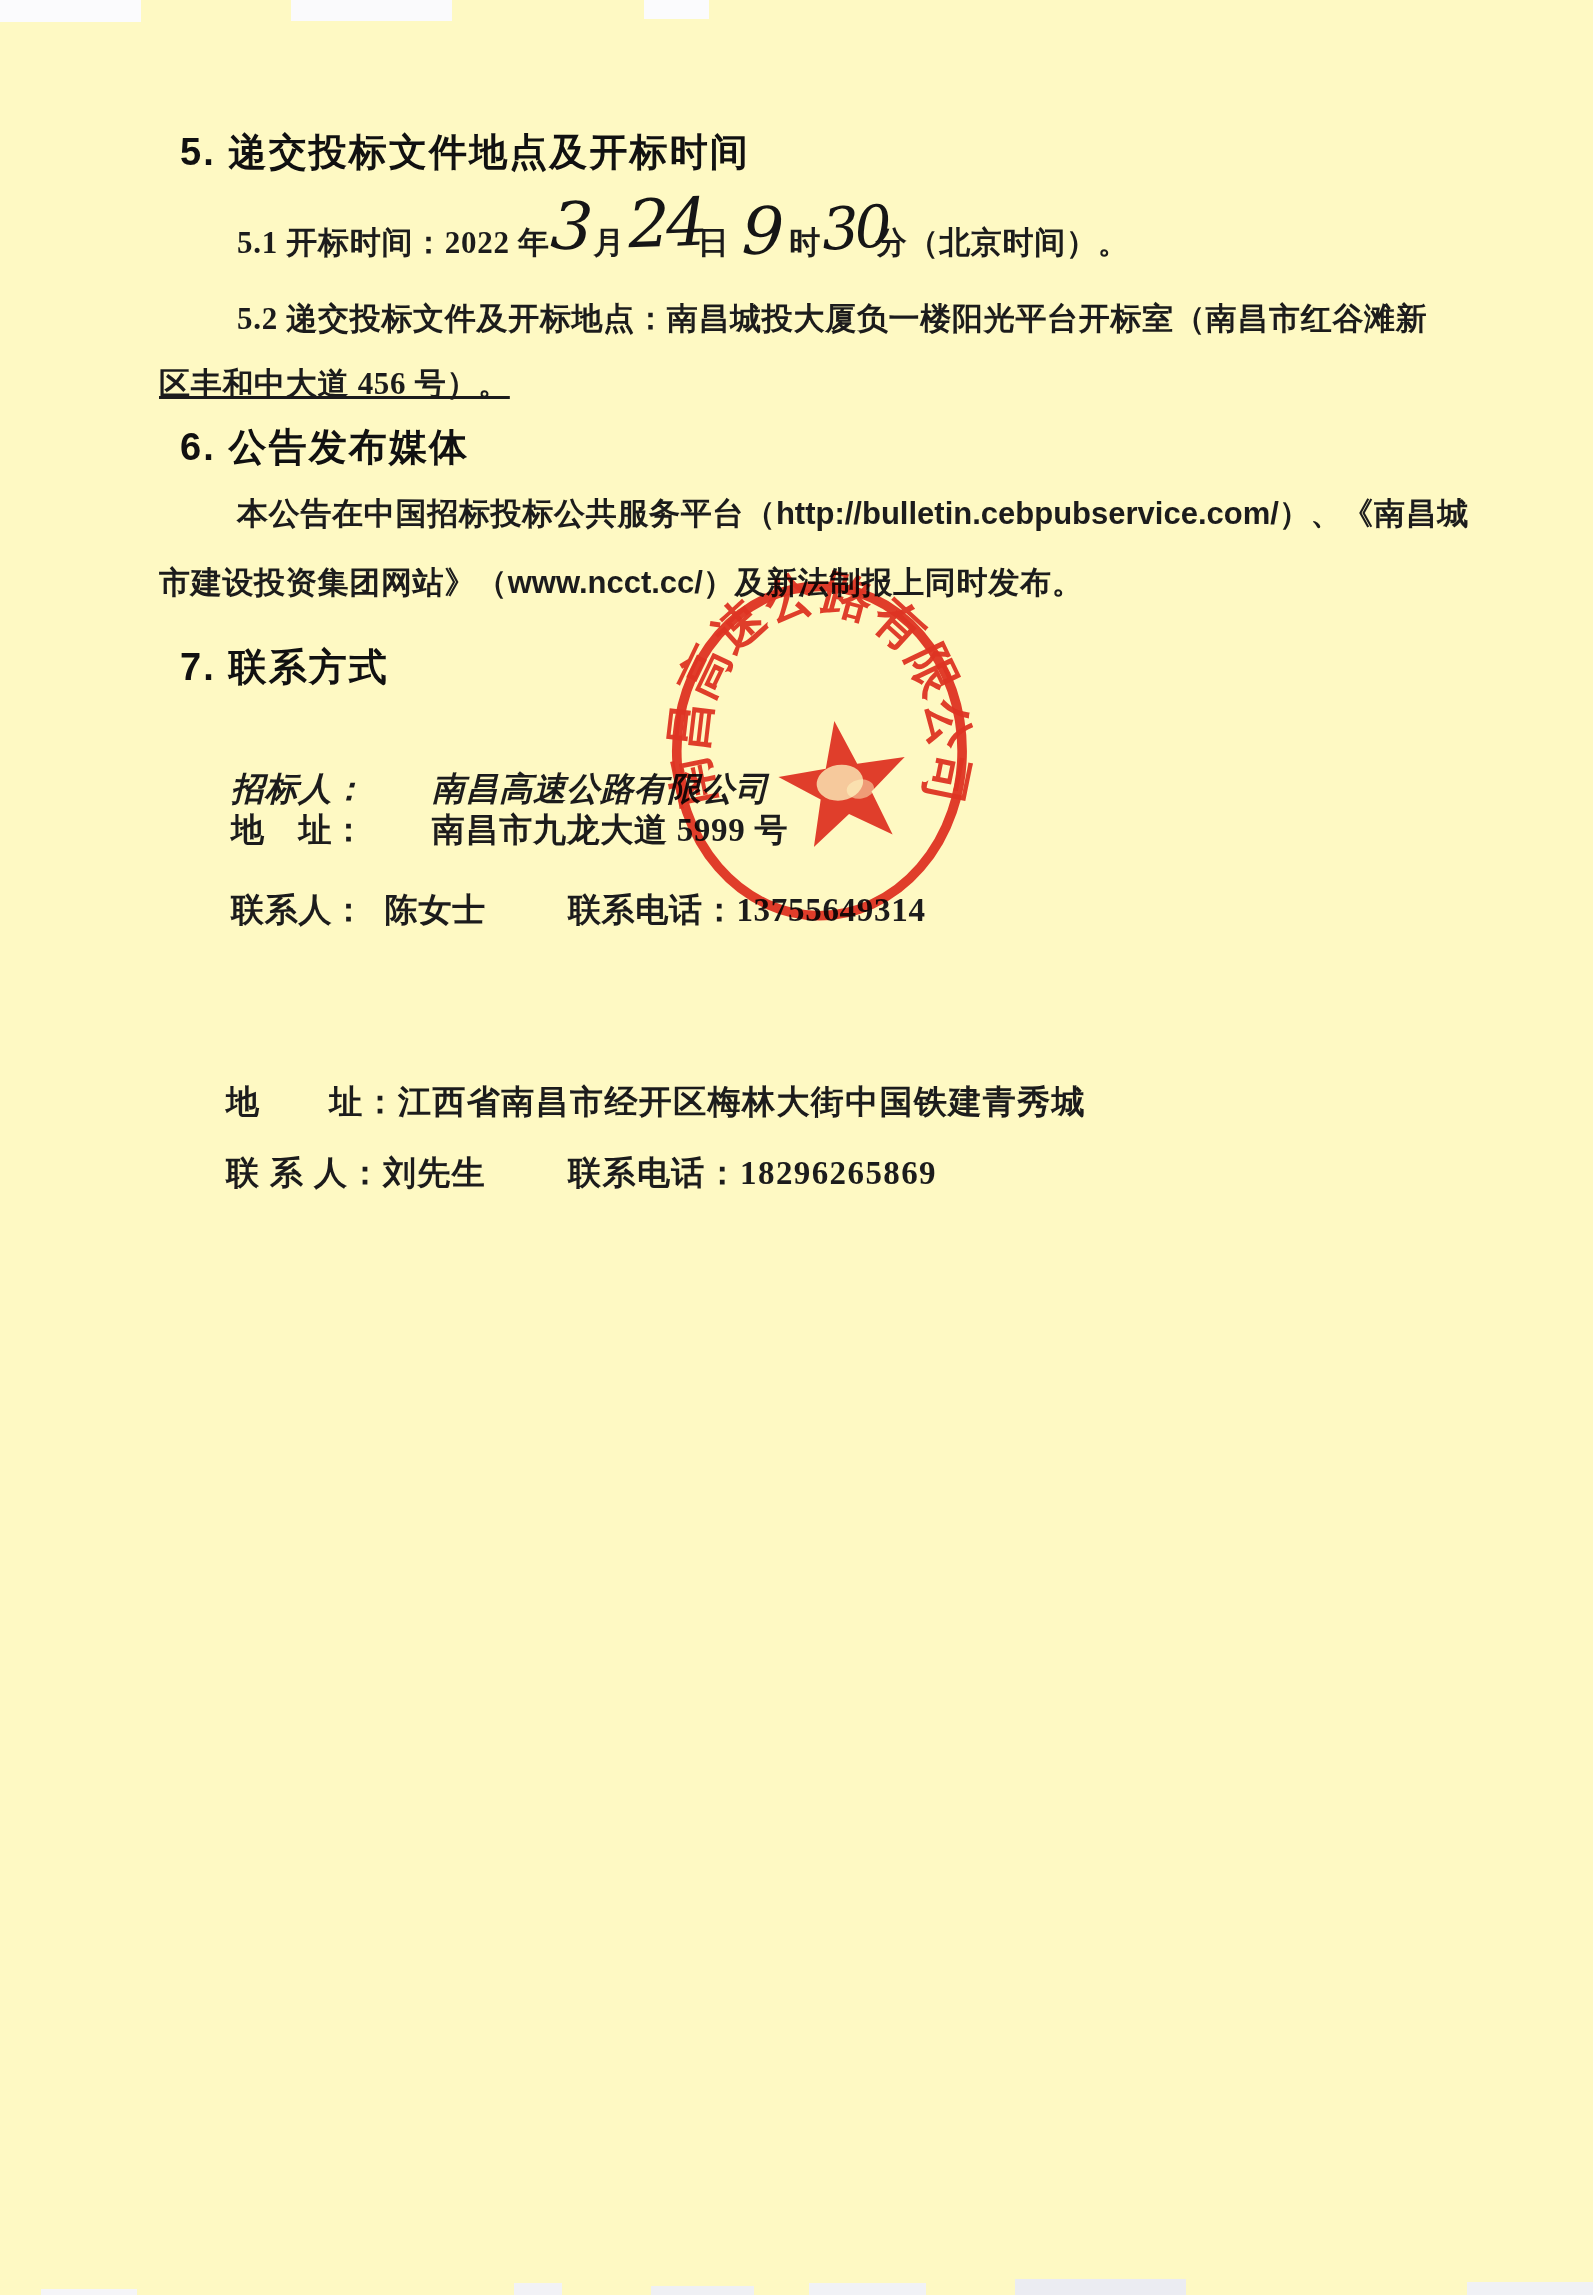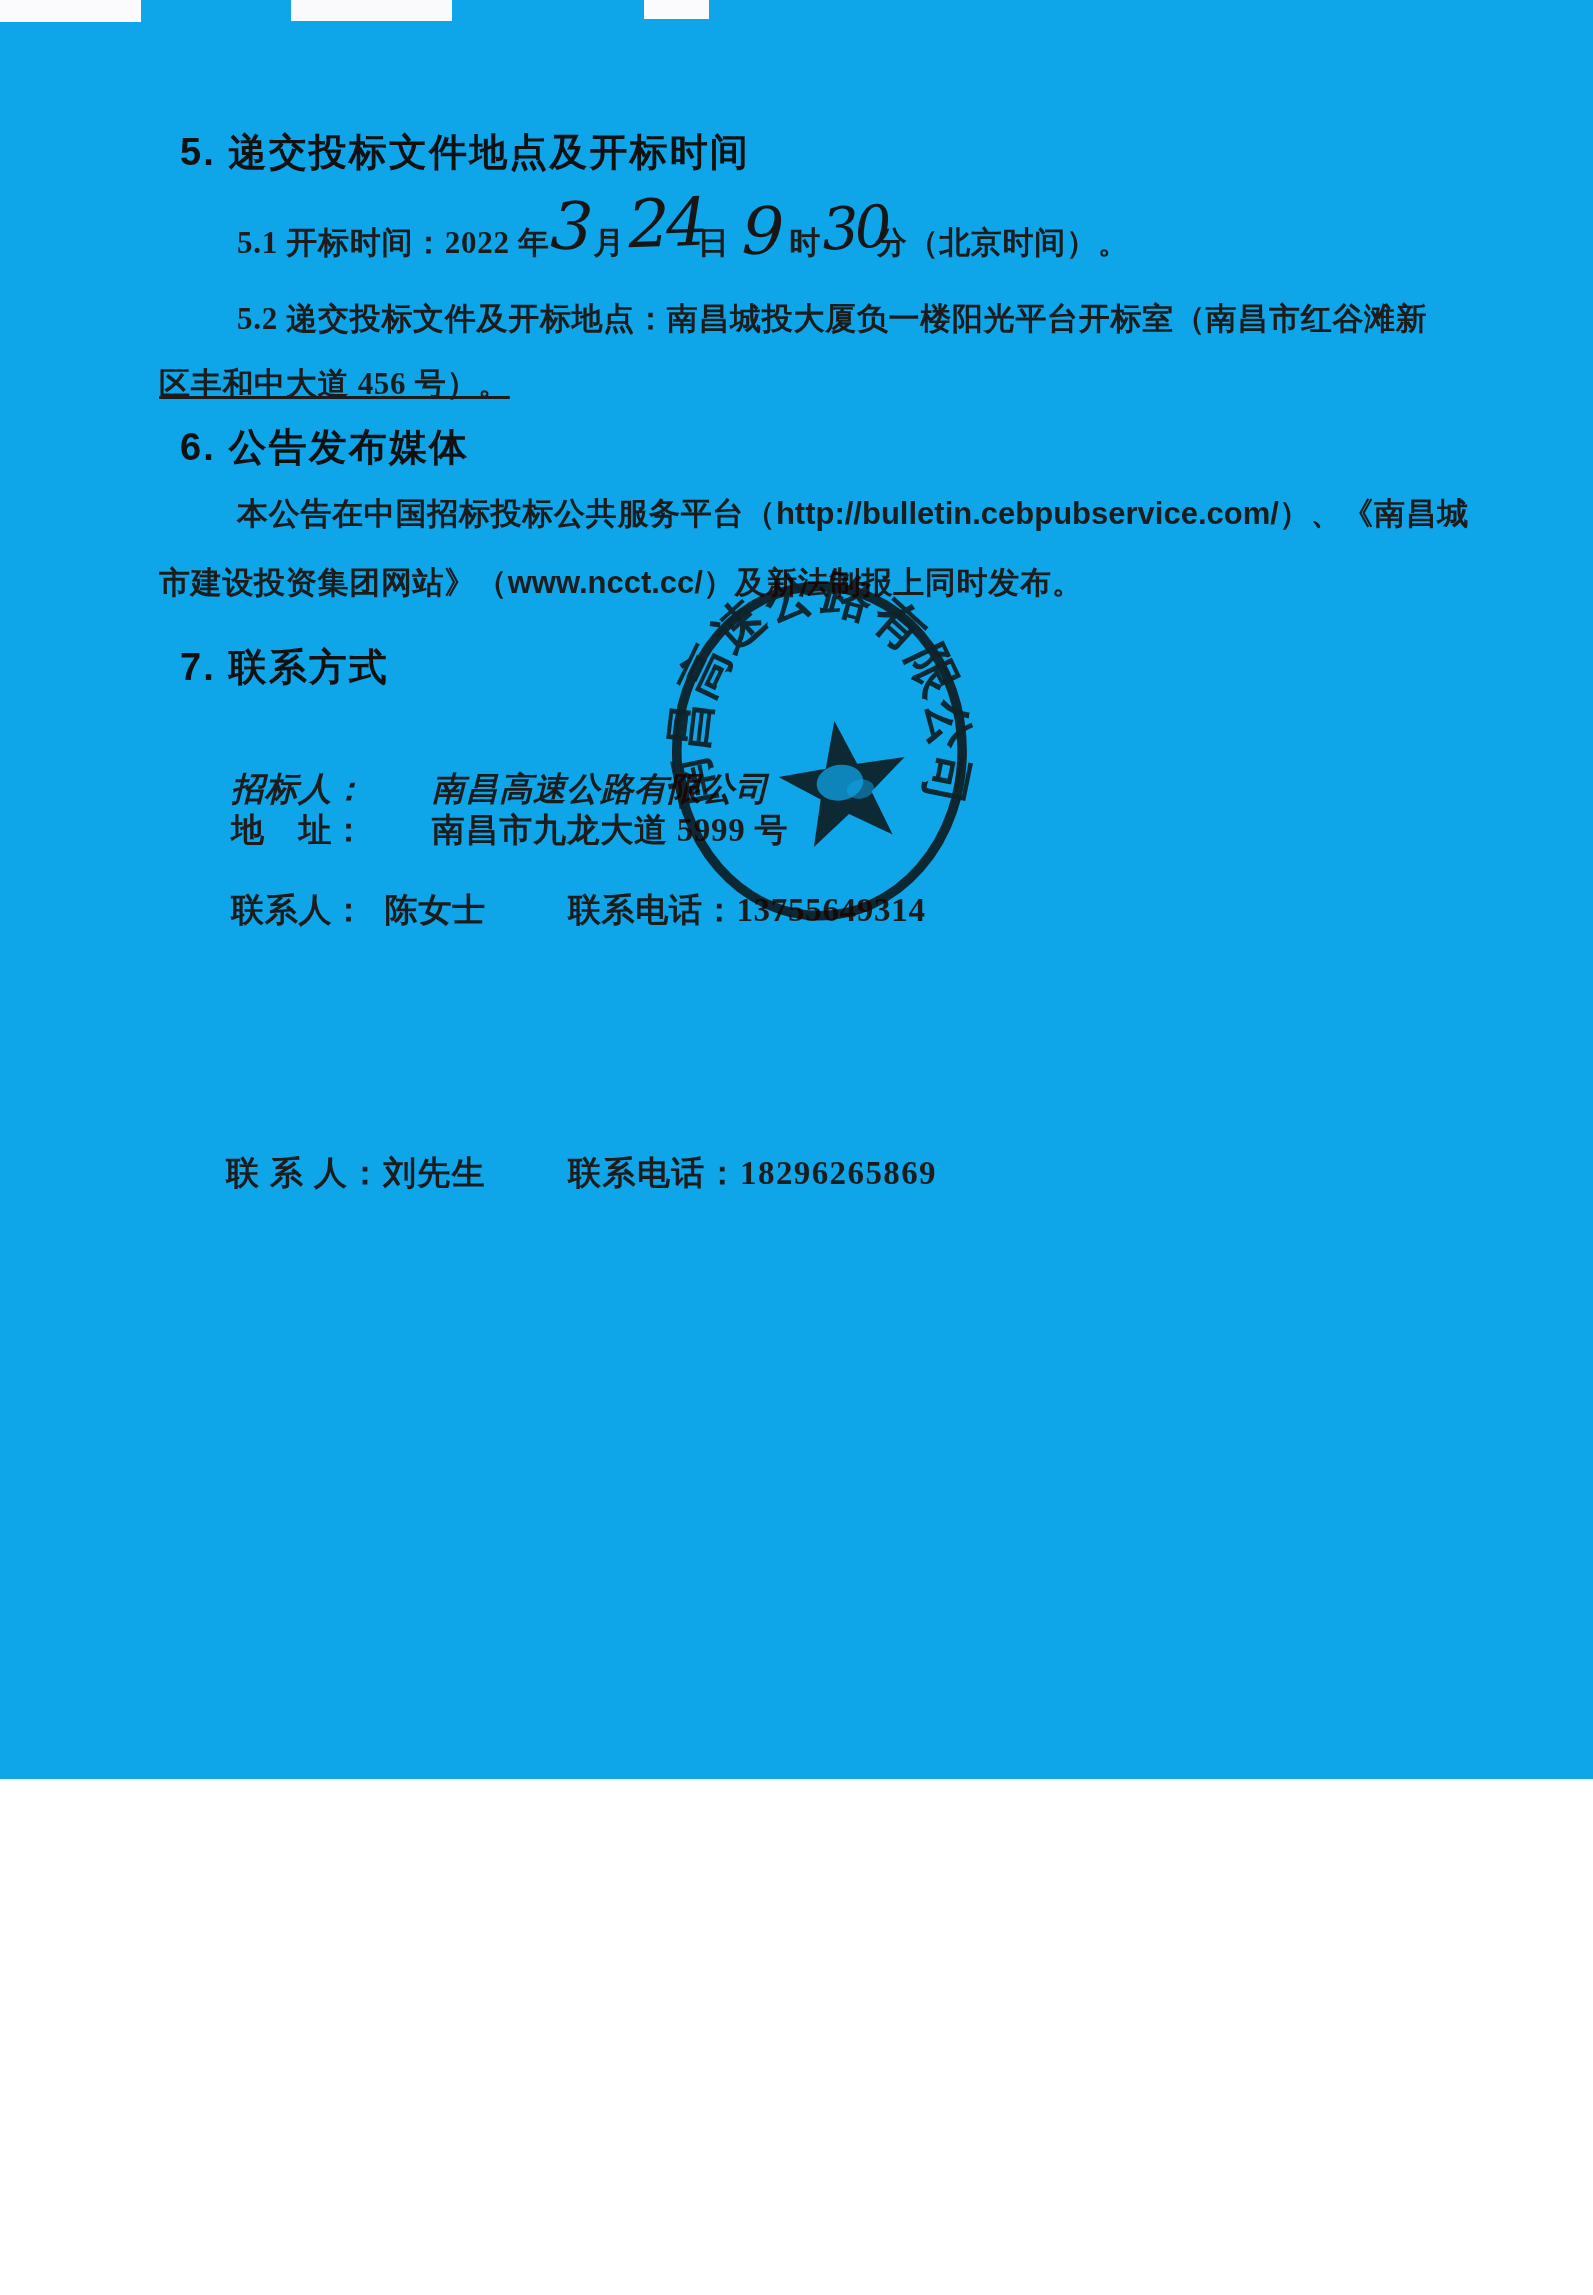--- a/index.html
+++ b/index.html
@@ -3,22 +3,22 @@
 <meta charset="utf-8">
 <style>
   html, body {
     margin: 0;
     padding: 0;
     background: #ffffff;
   }
   #page {
     position: relative;
     width: 1593px;
-    height: 1779px;
-    background: #0ea5e9;
+    height: 2295px;
+    background: #fef9c3;
     overflow: hidden;
     font-family: "Liberation Serif", serif;
     color: #1c1c1c;
   }
   .line {
     position: absolute;
     white-space: nowrap;
     font-size: 31px;
     line-height: 1.25;
     color: #1c1c1c;
@@ -134,20 +134,23 @@
   <div class="line contact" style="left:231px; top:769px;font-style:italic;">
     <span class="label">招标人：</span><span class="gap-mid"></span><span class="value">南昌高速公路有限公司</span>
   </div>
   <div class="line contact" style="left:231px; top:786px;margin-top:24px;">
     <span class="label">地　址：</span><span class="gap-mid"></span><span class="value">南昌市九龙大道 5999 号</span>
   </div>
   <div class="line contact" style="left:231px; top:890px;font-family:Liberation Serif, serif;">
     <span class="label">联系人：</span><span class="gap-small"></span><span class="value">陈女士</span><span class="gap-big"></span><span>联系电话：</span><span>13755649314</span>
   </div>
 
+  <div class="line agency" style="left:226px; top:1082px;">
+    <span>地　　址：</span><span>江西省南昌市经开区梅林大街中国铁建青秀城</span>
+  </div>
   <div class="line agency" style="left:226px; top:1153px;">
     <span>联 系 人：</span><span>刘先生</span><span class="gap-big"></span><span>联系电话：</span><span>18296265869</span>
   </div>
 
   <svg id="stamp" viewBox="0 0 500 548">
     <defs>
       <path id="seal-arc" d="M 99.3 359.4 A 166 198 0 1 1 394.7 359.4" fill="none"></path>
     </defs>
 
     <ellipse cx="247" cy="277" rx="208" ry="240" fill="none" stroke="#dd231b" stroke-width="14" opacity="0.96"></ellipse>

